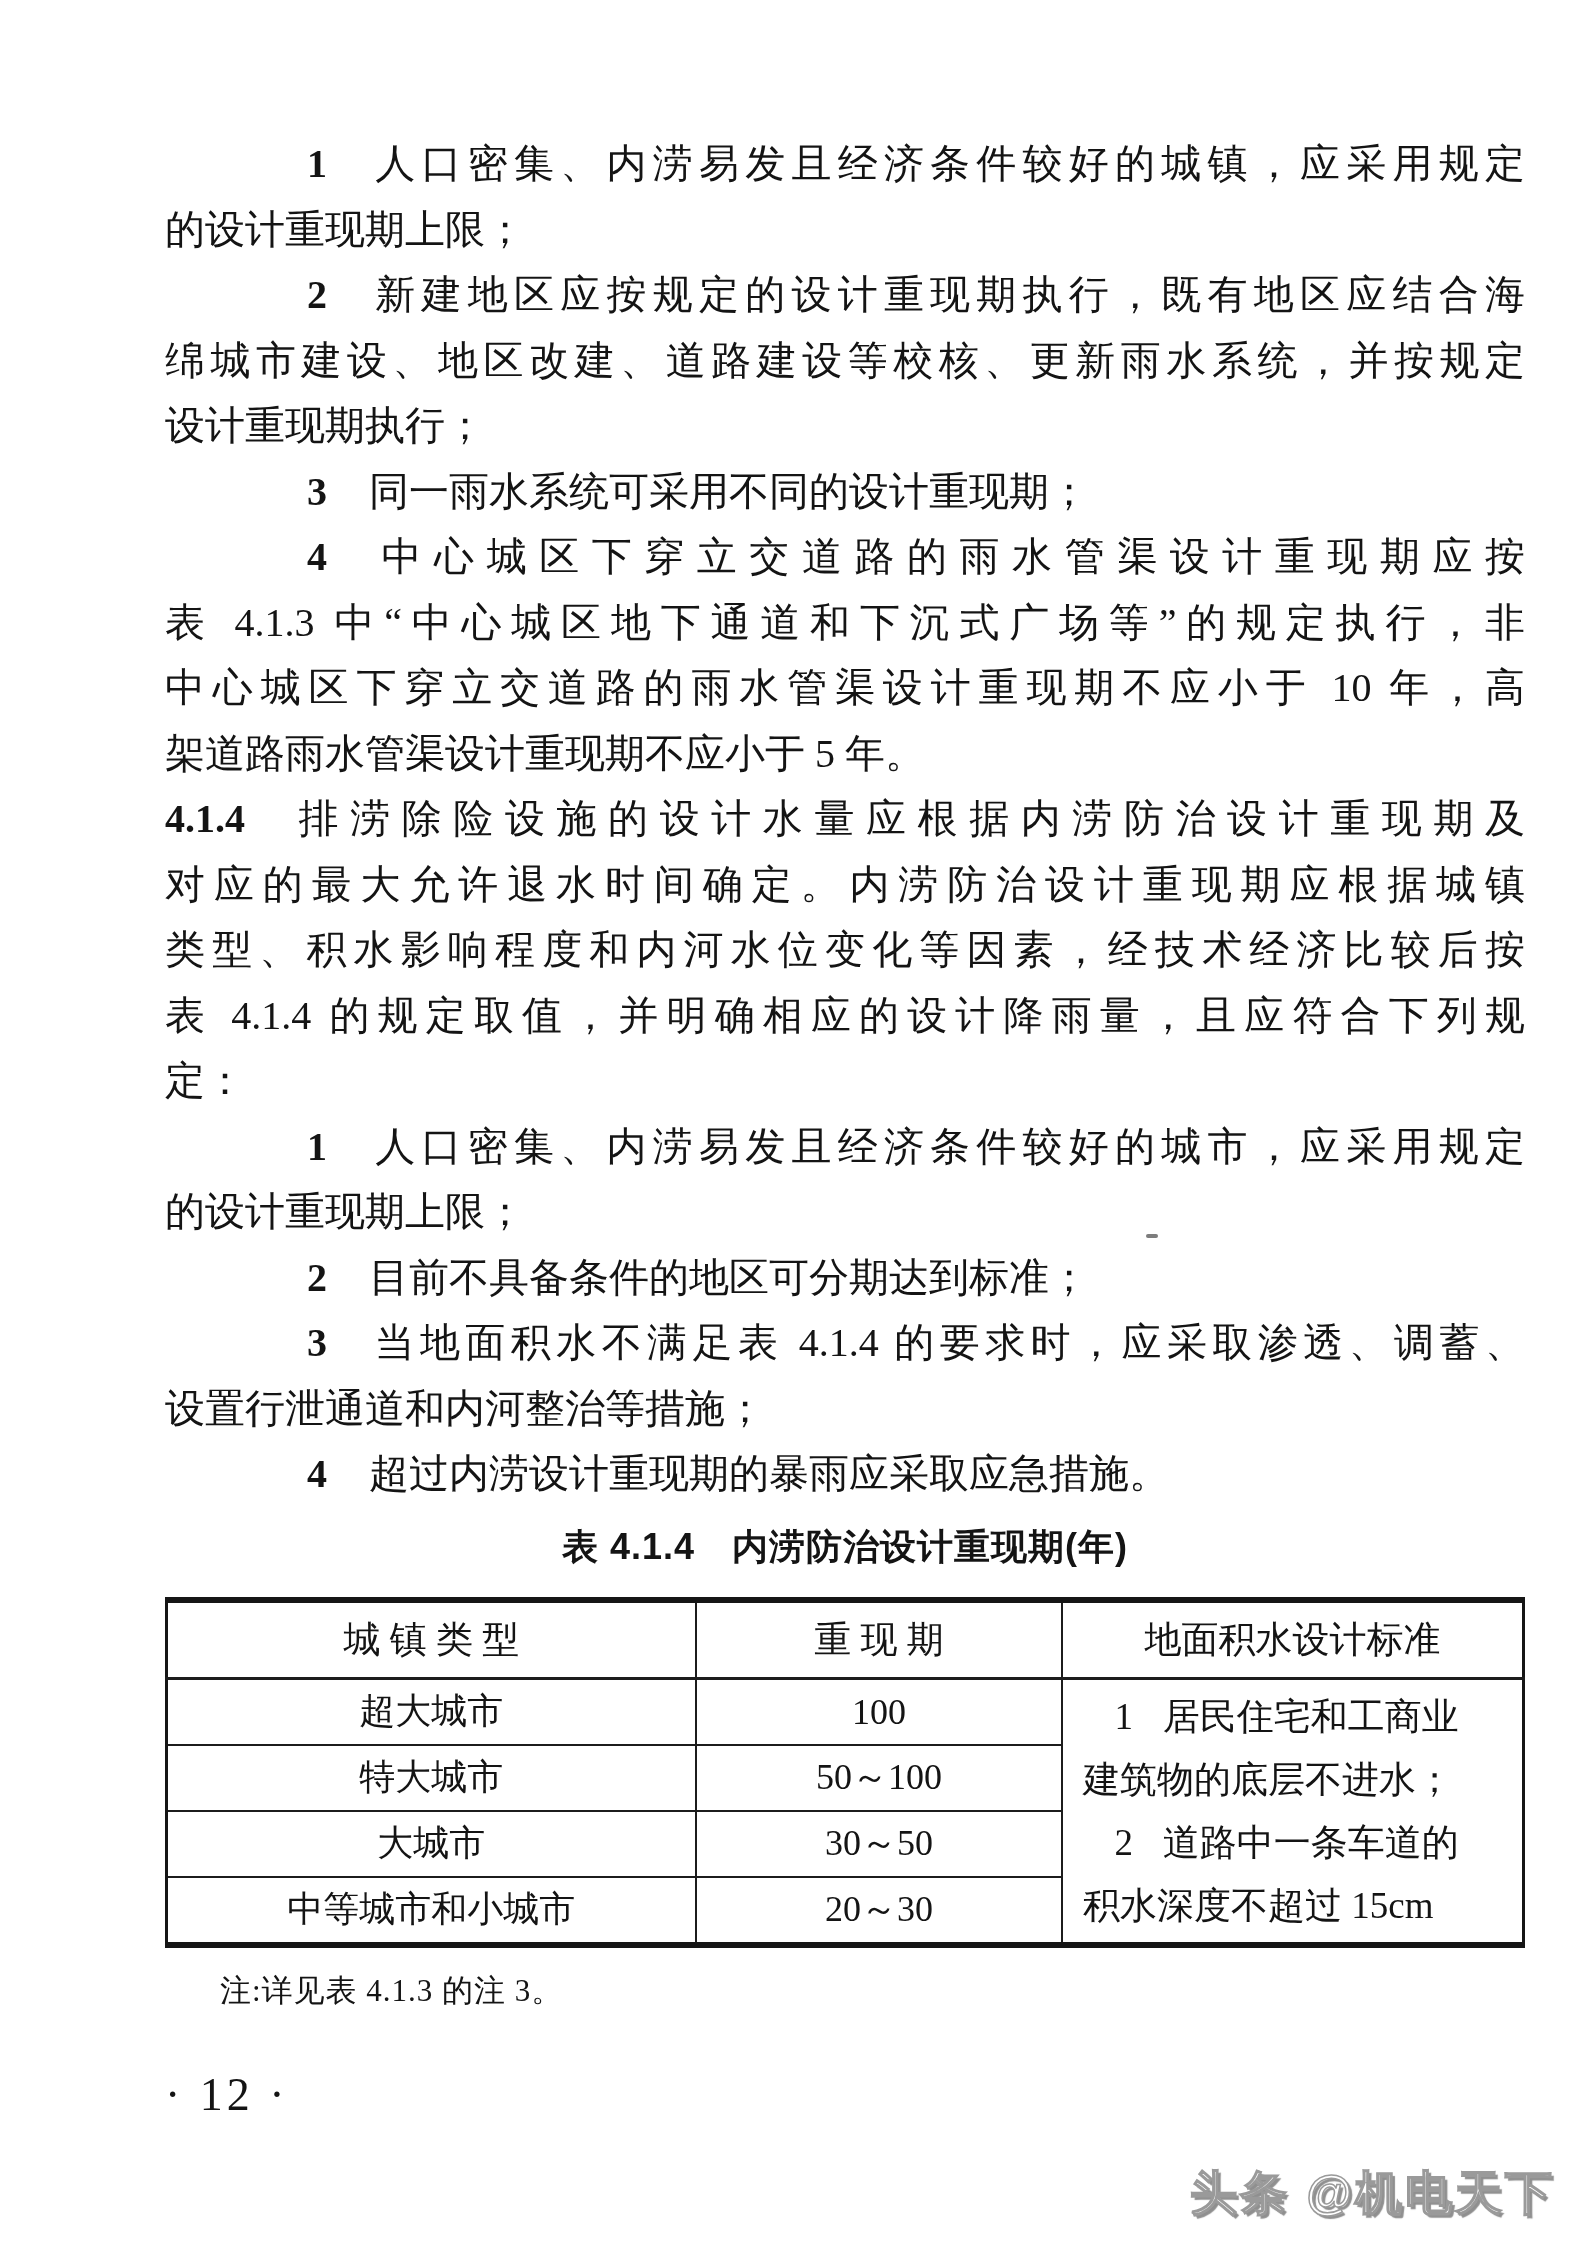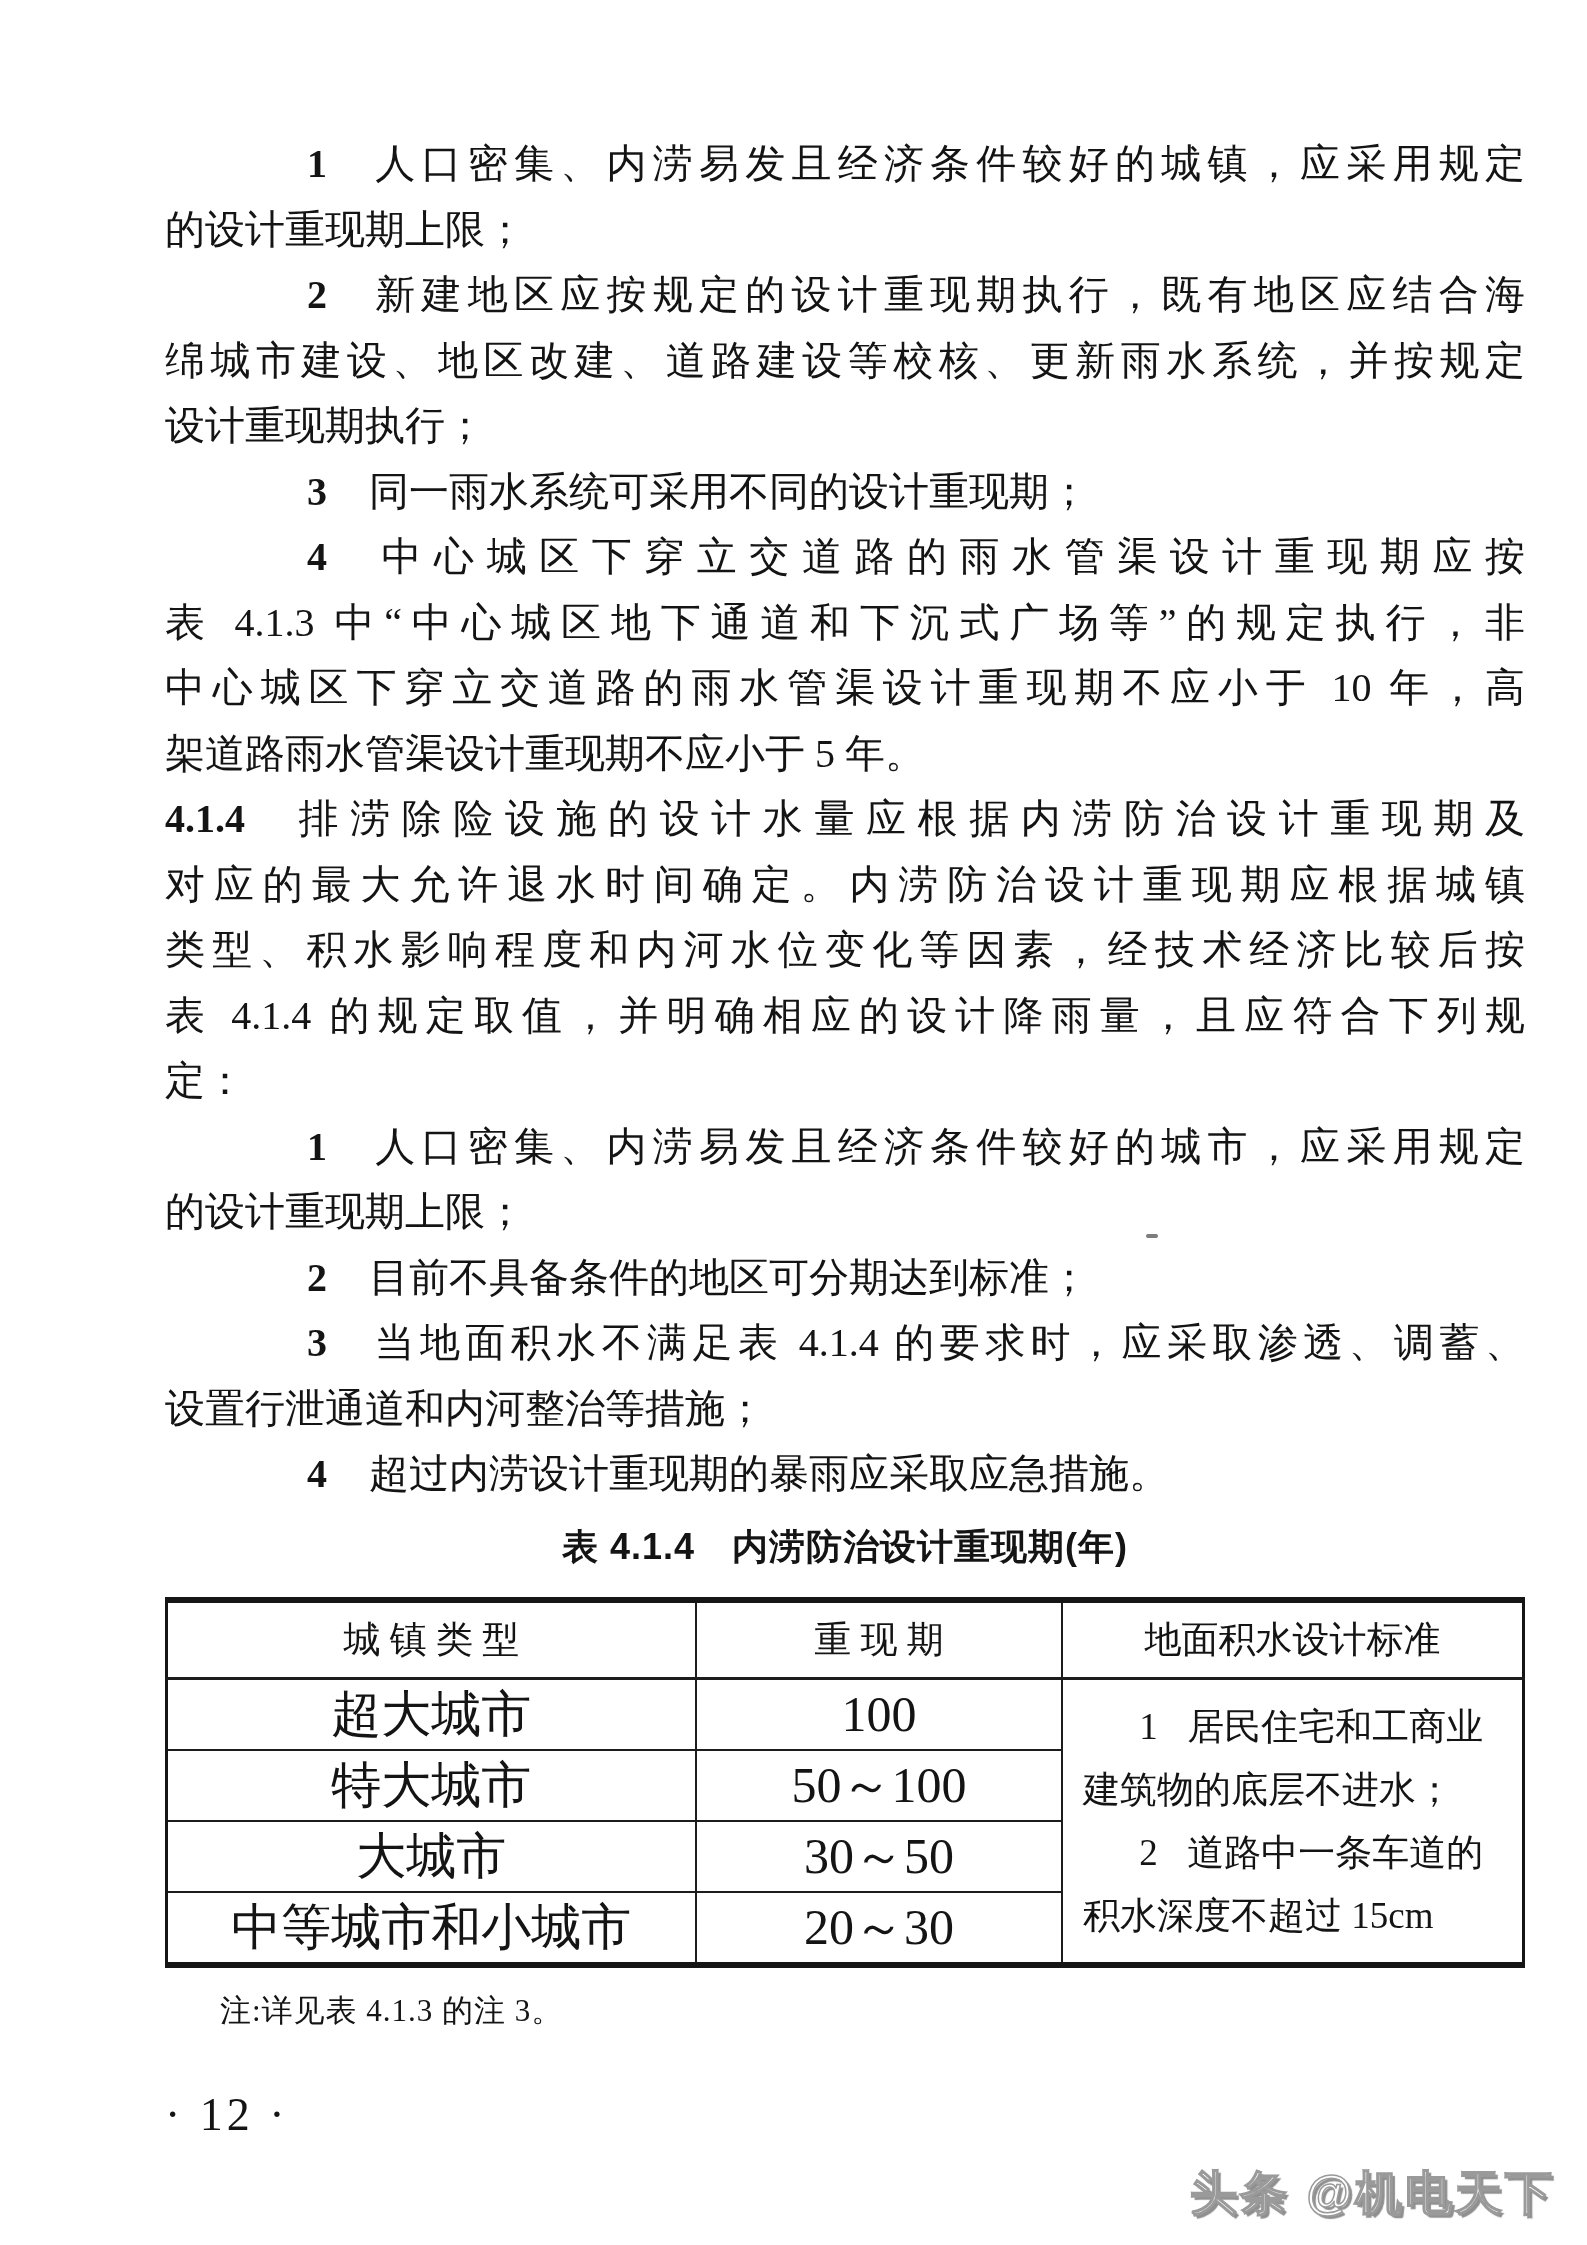--- a/index.html
+++ b/index.html
@@ -54,34 +54,34 @@
   .doc-table th, .doc-table td { border: 2px solid #1c1c1c; }
   .doc-table th {
     height: 72px;
     font-weight: normal;
     font-size: 37px;
     text-align: center;
     border-bottom-width: 3px;
   }
   .doc-table td.val {
     height: 62px;
-    font-size: 50px;
+    font-size: 36px;
     text-align: center;
     margin-top: 10px;
   }
   .col-type  { width: 39%; }
   .col-period{ width: 27%; }
   .col-std   { width: 34%; }
   td.standard {
     vertical-align: middle;
     padding: 2px 14px 2px 20px;
     font-size: 37px;
   }
   .std-line { line-height: 63px; white-space: nowrap; }
-  .std-line.has-num { padding-left: 0.85em; text-align: center; }
+  .std-line.has-num { padding-left: 0.85em; }
   .std-line .std-num { margin-right: 0.8em; }
 
   
   .table-note {
     margin-top: 22px;
     margin-left: 55px;
     font-size: 31px;
     letter-spacing: 1px;
   }
 

